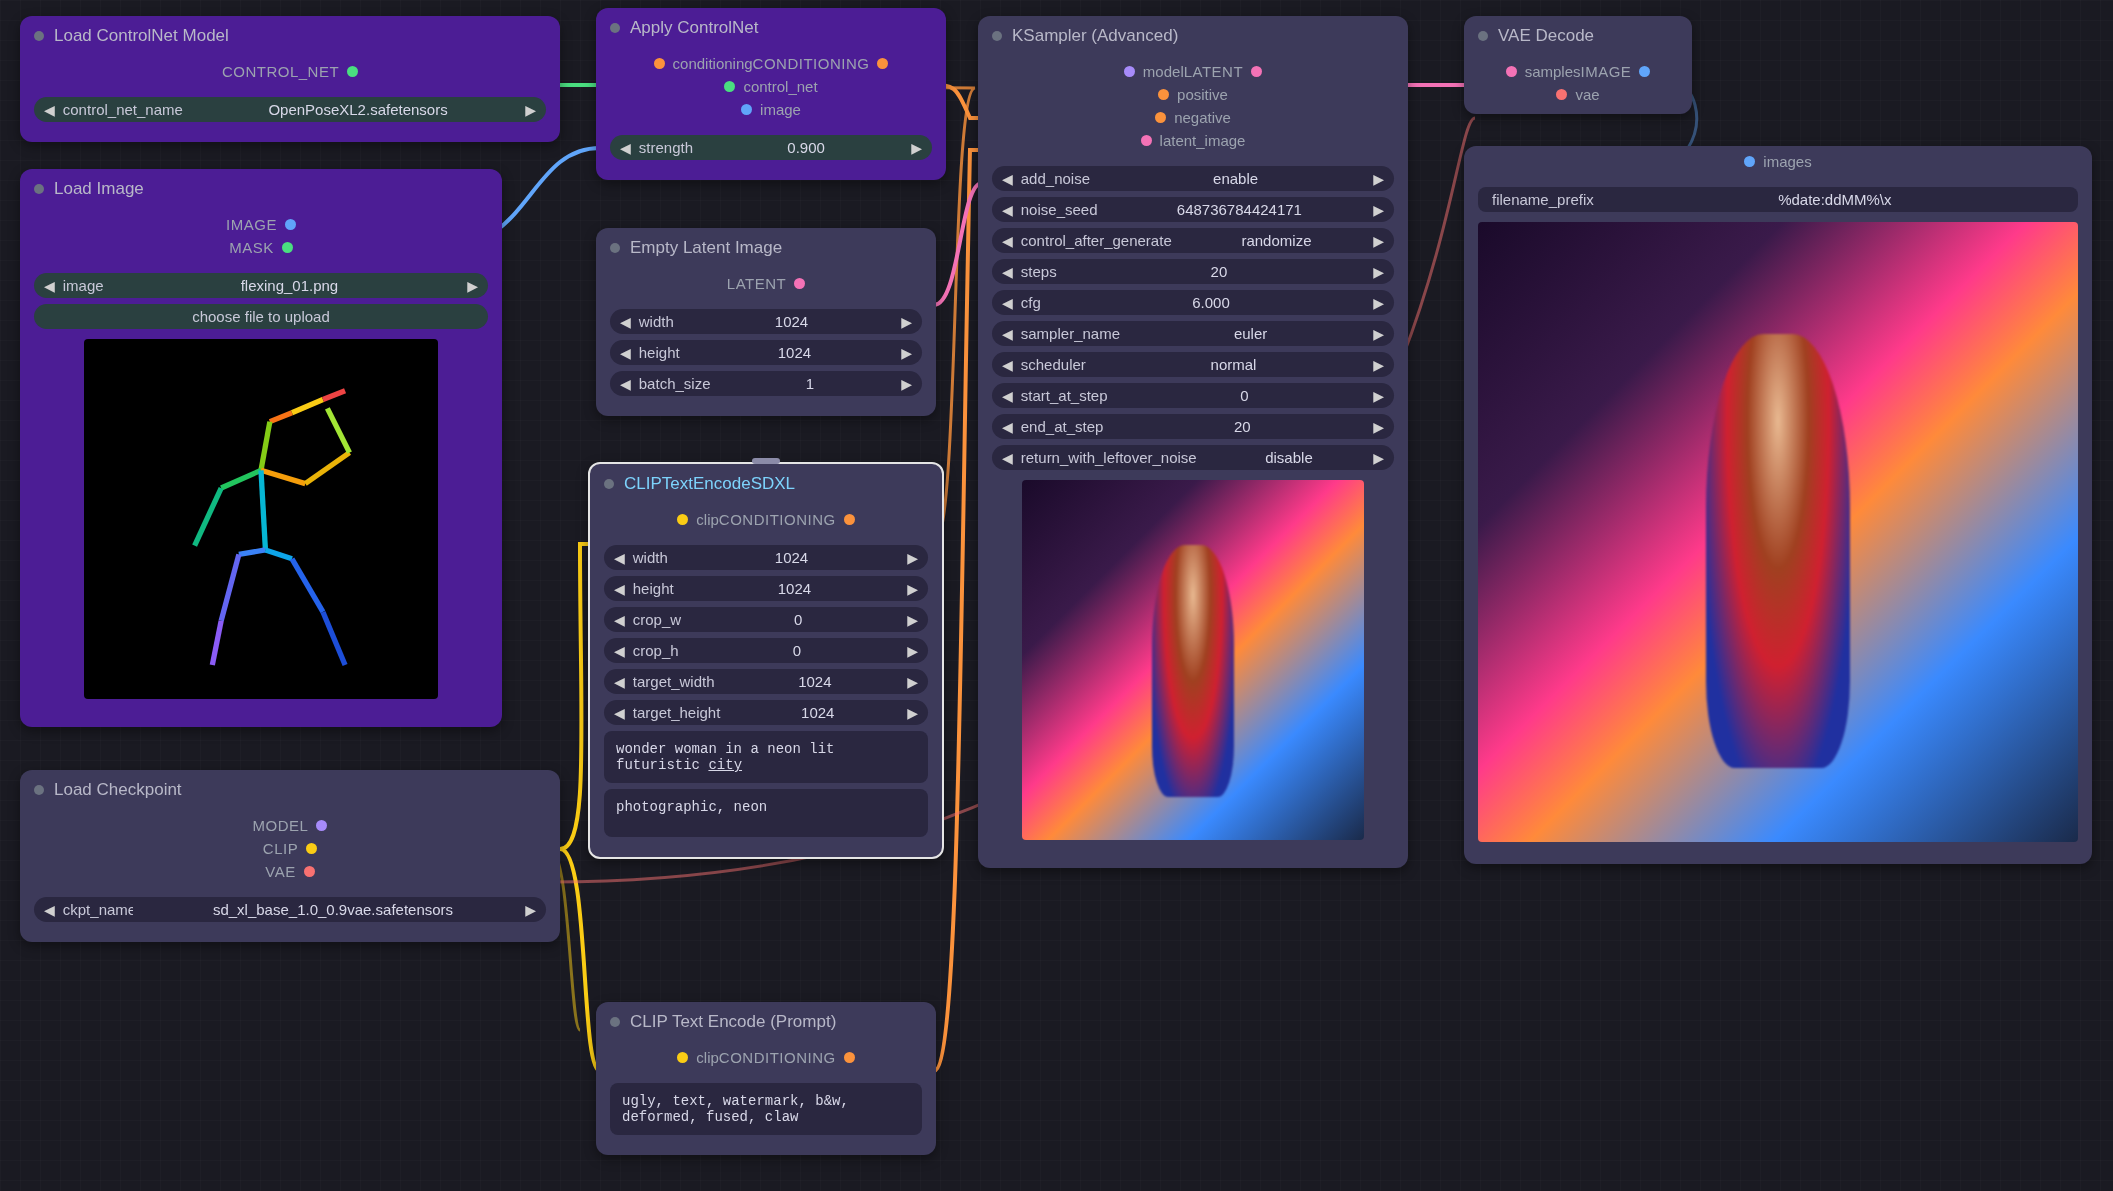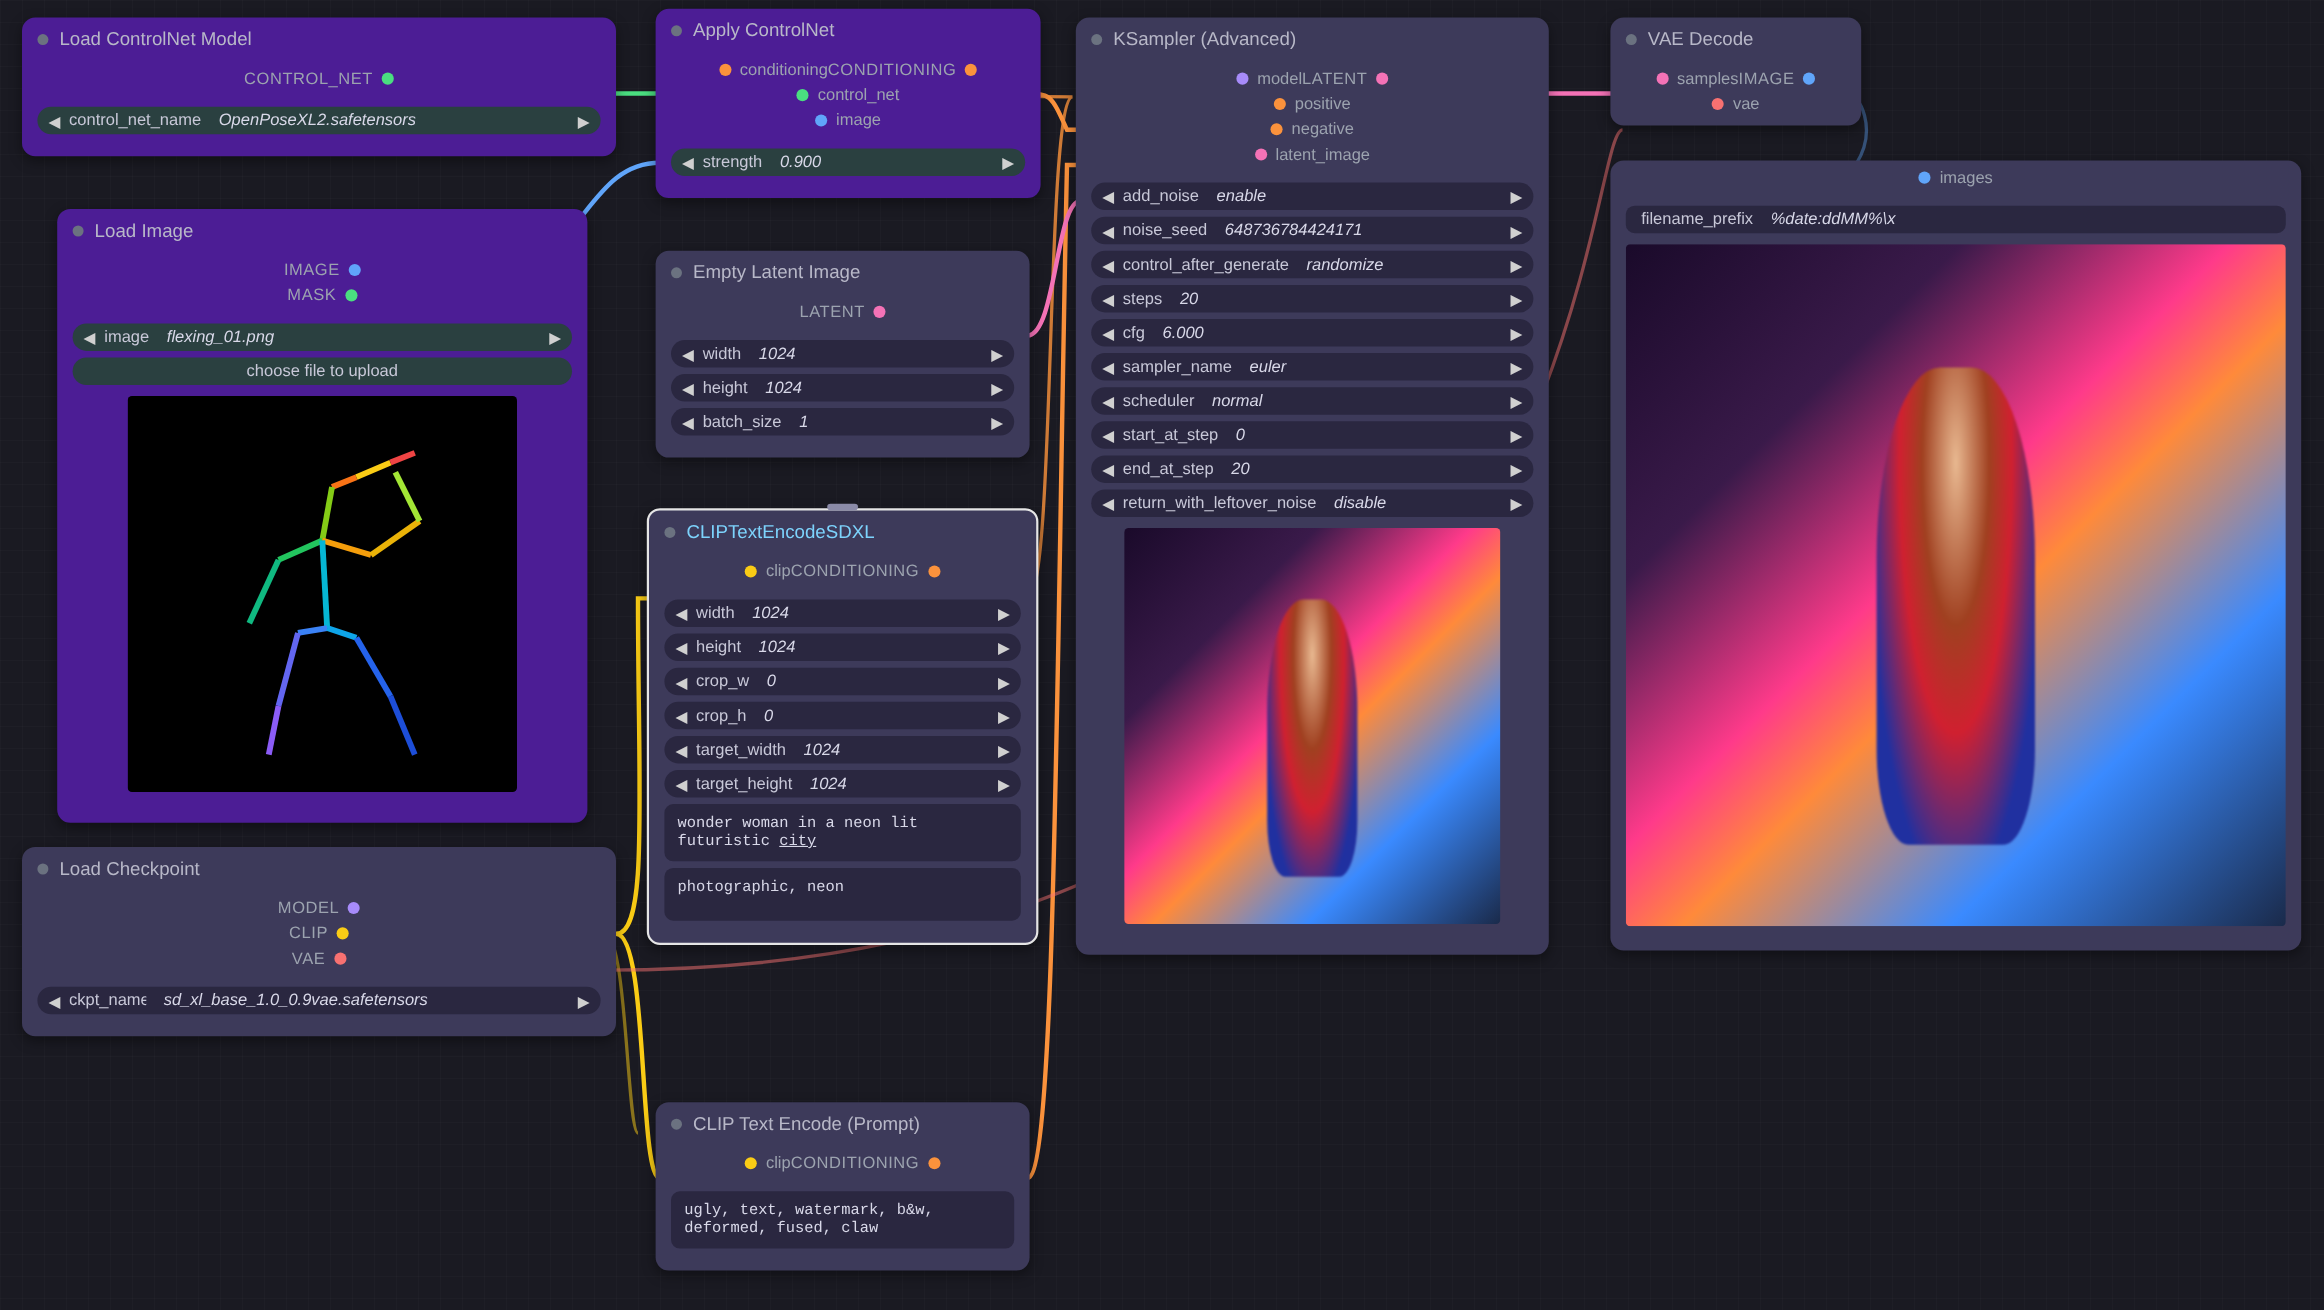--- a/index.html
+++ b/index.html
@@ -58,21 +58,21 @@
   background: #2a2740;
   border-radius: 18px;
   padding: 4px 10px;
   margin: 6px 0;
   font-size: 15px;
   color: #c8c8d8;
 }
 .teal .widget { background: #2a4040; }
 .widget .arrow { color: #d0d0d0; font-size: 14px; cursor: pointer; }
 .widget .wname { flex: 0 0 auto; margin: 0 8px; }
-.widget .wval { flex: 1 1 auto; text-align: left; margin: 0 8px; color: #d8d8e8; font-style: italic; }
+.widget .wval { flex: 1 1 auto; text-align: center; margin: 0 8px; color: #d8d8e8; }
 .widget.button {
   justify-content: center;
   background: #2a4040;
   cursor: pointer;
 }
 .textbox {
   background: #2a2740;
   border-radius: 8px;
   padding: 10px 12px;
   margin: 6px 0;
@@ -147,21 +147,21 @@
   <div class="widgets">
     <div class="widget">
       <span class="arrow">◀</span>
       <span class="wname">control_net_name</span>
       <span class="wval">OpenPoseXL2.safetensors</span>
       <span class="arrow">▶</span>
     </div>
   </div>
 </div>
 
-<div class="node teal" style="left:20px; top:190px; width:482px;margin-left:32px;">
+<div class="node teal" style="left:20px; top:169px; width:482px;">
   <div class="node-header">
     <span class="dot"></span>
     <span>Load Image</span>
   </div>
   <div class="ports">
     <div class="port-row">
         <div></div>
         <div class="out">
           <span class="port-out-label">IMAGE</span>
           <span class="port-dot" style="background:#60a5fa"></span>

